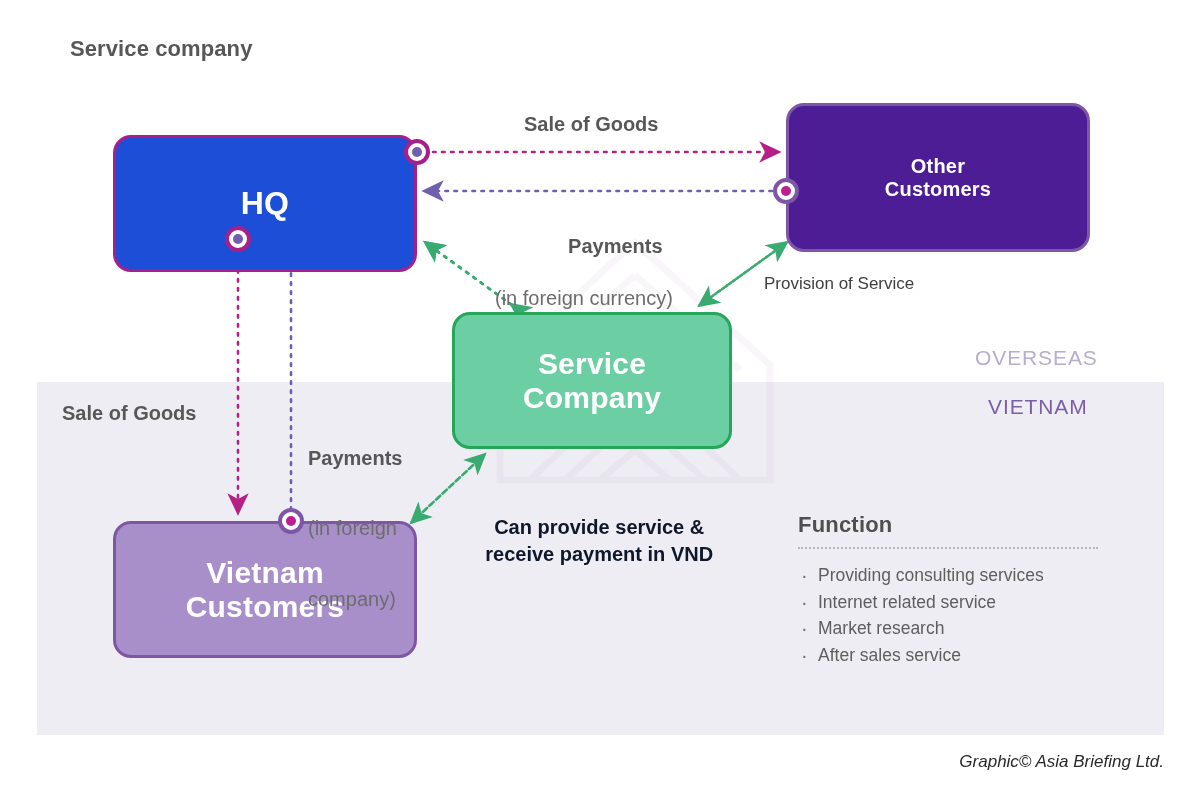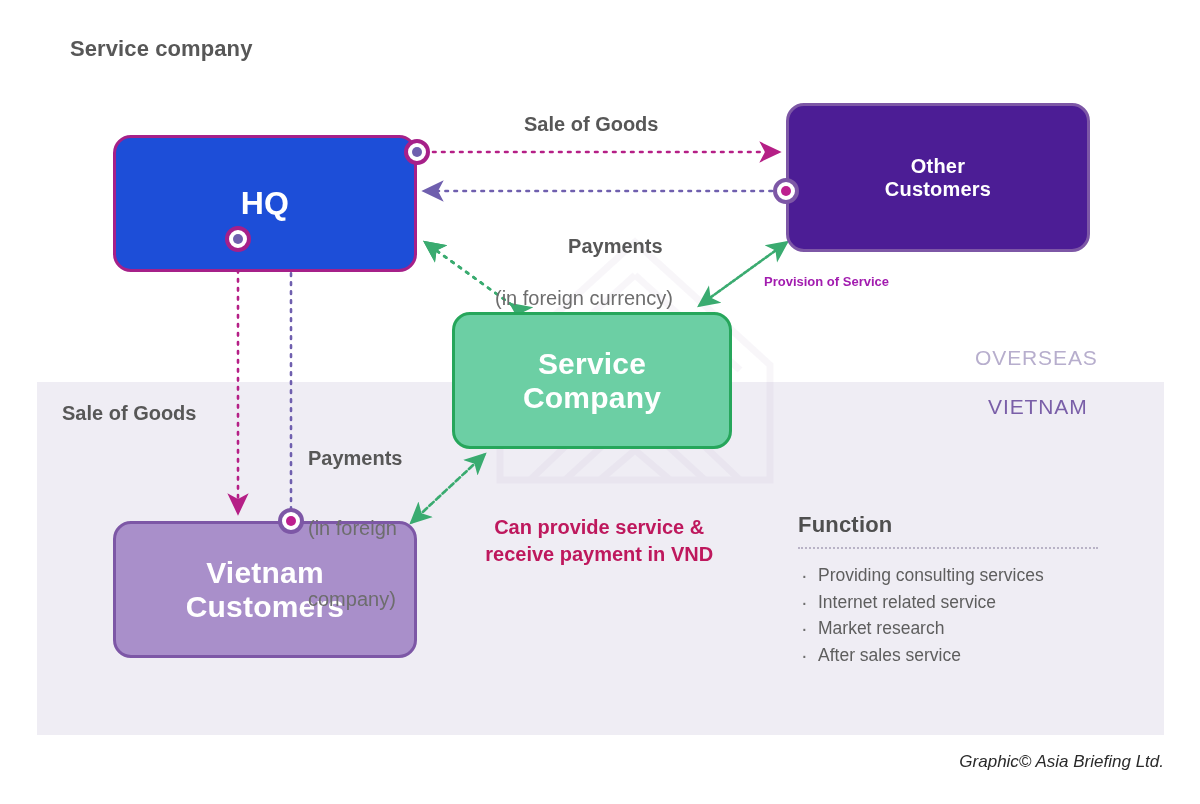--- a/index.html
+++ b/index.html
@@ -72,22 +72,22 @@
   .port-magentaring::after{background:#bd1f8f;}
 
   
   .lbl{position:absolute;white-space:pre;}
   .lbl-title{
     left:37px;top:36px;font-size:22px;font-weight:bold;color:#575757;
     letter-spacing:.1px;
     margin-left:33px;
   }
   .lbl-strong{font-size:20px;font-weight:bold;color:#575757;}
-  .lbl-green{font-size:13px;font-weight:bold;color:#a21caf;}
-  .lbl-greenbig{font-size:20px;font-weight:bold;color:#be185d;line-height:1.32;}
+  .lbl-green{font-size:17px;font-weight:normal;color:#404040;}
+  .lbl-greenbig{font-size:20px;font-weight:bold;color:#0f172a;line-height:1.32;}
 
   .lbl-sale-top{left:524px;top:113px;}
   .lbl-pay-top{left:540px;top:209px;text-align:center;line-height:1.45;}
   .lbl-pay-top .l2{font-size:20px;font-weight:normal;color:#6d6d6d;display:block;margin-left:-45px;}
   .lbl-prov{left:764px;top:274px;}
   .lbl-sale-left{left:62px;top:402px;}
   .lbl-pay-left{left:308px;top:401px;line-height:1.36;}
   .lbl-pay-left .l1{font-size:20px;font-weight:bold;color:#575757;display:block;}
   .lbl-pay-left .l2{font-size:20px;font-weight:normal;color:#6d6d6d;display:block;}
   .lbl-vnd{left:463px;top:488px;text-align:center;}

